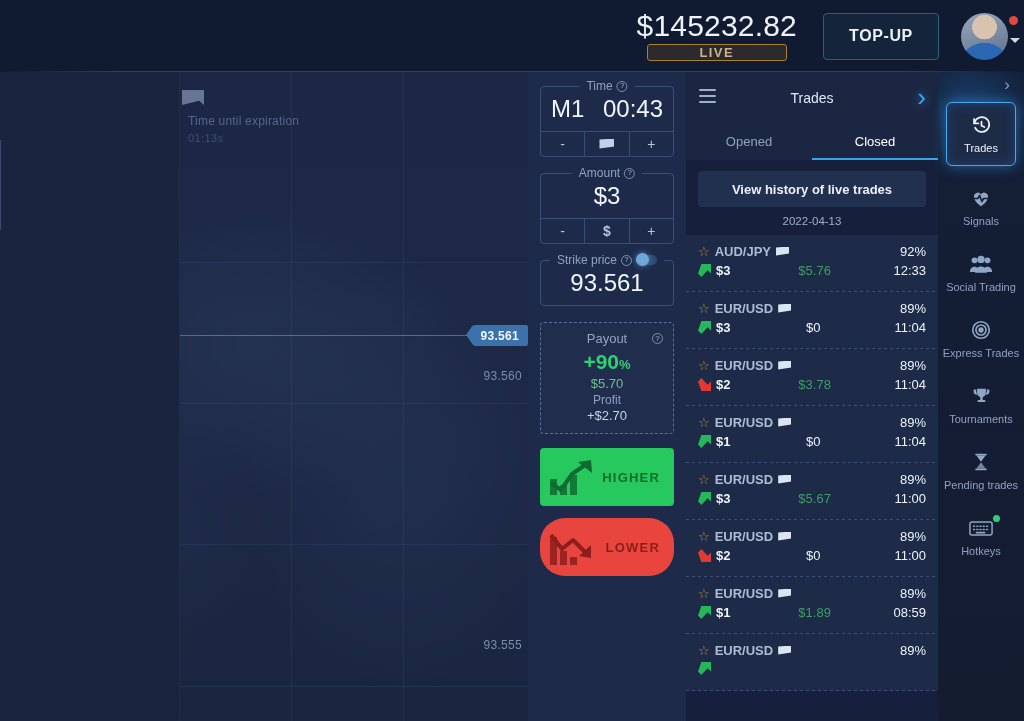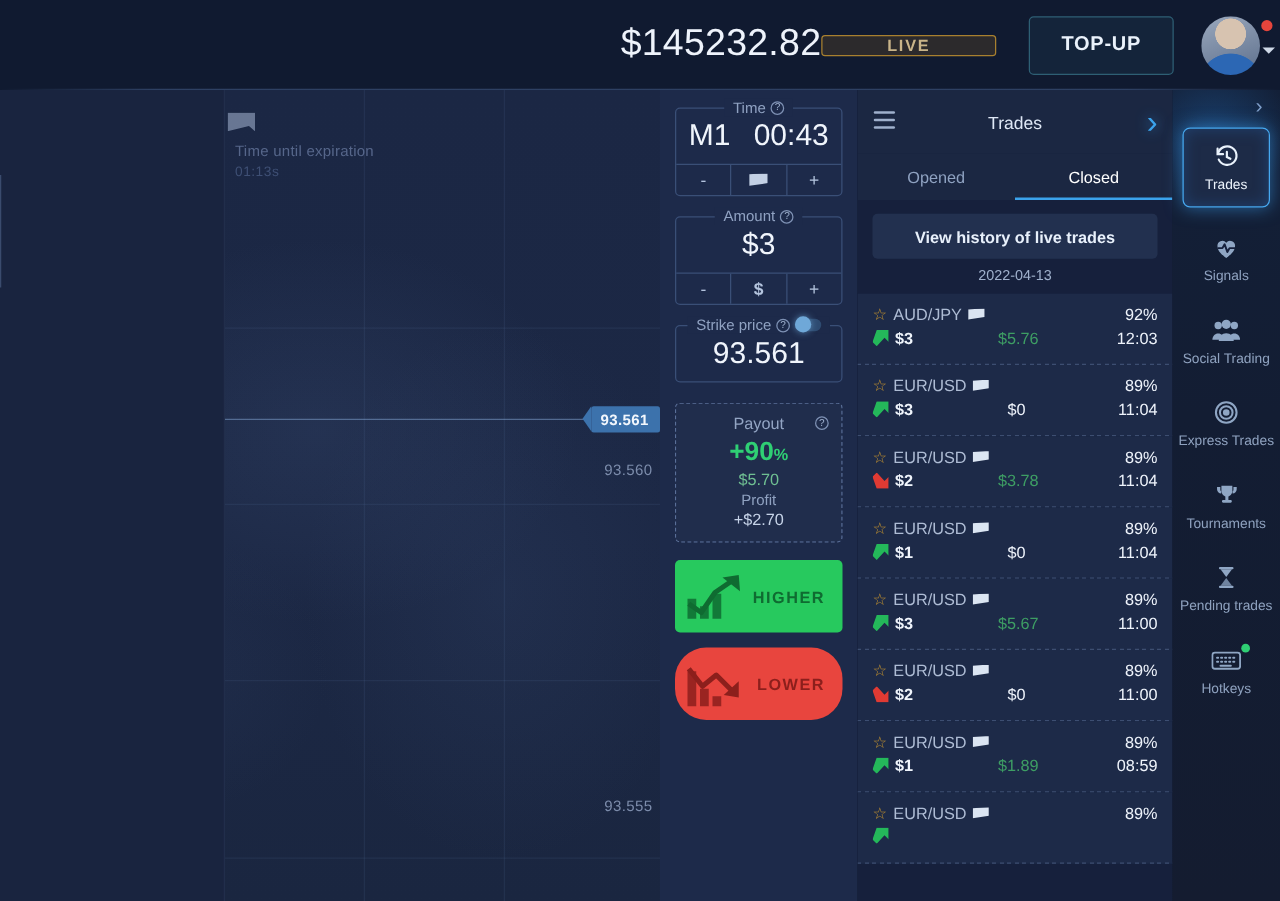--- a/index.html
+++ b/index.html
@@ -18,21 +18,21 @@
     background: #101a30;
     display: flex; align-items: center; justify-content: flex-end;
     padding-right: 16px;
     z-index: 40;
   }
   .topbar::after {
     content: ""; position: absolute; left: 0; right: 0; bottom: 0; height: 1px;
     background: linear-gradient(to right, rgba(60,85,130,0) 0%, rgba(70,95,140,.55) 12%, rgba(70,95,140,.55) 88%, rgba(60,85,130,0) 100%);
   }
   .balance-wrap {
-    display: flex; flex-direction: row; align-items: center;
+    display: flex; flex-direction: column; align-items: center;
     margin-right: 26px; padding-bottom: 2px;
   }
   .balance-amount {
     font-size: 30px; font-weight: 400; color: #eef3fb; letter-spacing: .2px;
     line-height: 32px;
   }
   .live-pill {
     margin-top: 2px;
     width: 140px; height: 17px;
     border: 1px solid #a8802f; border-radius: 3px;
@@ -260,21 +260,21 @@
     background: #1d2a48;
     cursor: pointer;
   }
   .trade-row::after {
     content: ""; position: absolute; left: 0; right: 0; bottom: 0; height: 1px;
     background: repeating-linear-gradient(to right, rgba(120,145,190,.35) 0 3px, rgba(0,0,0,0) 3px 6px);
   }
   .tr-line { display: flex; align-items: center; }
   .tr-line1 { margin-bottom: 4px; }
   .star { color: #c2922f; font-size: 13px; margin-right: 5px; line-height: 1; }
-  .pair { color: #aebcd4; font-size: 13px; margin-right: 5px; }
+  .pair { color: #aebcd4; font-size: 13px; margin-right: 5px; font-weight: bold; }
   .mini-flag {
     width: 13px; height: 10px; background: #dbe5f2;
     clip-path: polygon(0 10%, 100% 0, 100% 70%, 0 90%);
     position: relative;
   }
   .mini-flag::before { content:""; position:absolute; left:-1.5px; top:-1px; width:1.5px; height:12px; background:#dbe5f2; }
   .pct { margin-left: auto; color: #eef3fb; font-size: 13px; }
   .arrow-up, .arrow-down {
     width: 13px; height: 13px; margin-right: 5px; flex: 0 0 13px;
     display: inline-block;
@@ -460,21 +460,21 @@
           <div class="tr-line tr-line1">
             <span class="star">☆</span>
             <span class="pair">AUD/JPY</span>
             <span class="mini-flag"></span>
             <span class="pct">92%</span>
           </div>
           <div class="tr-line tr-line2">
             <span class="arrow-up"></span>
             <span class="amt">$3</span>
             <span class="profit pos">$5.76</span>
-            <span class="time">12:03</span>
+            <span class="time">12:33</span>
           </div>
         </div>
         <div class="trade-row">
           <div class="tr-line tr-line1">
             <span class="star">☆</span>
             <span class="pair">EUR/USD</span>
             <span class="mini-flag"></span>
             <span class="pct">89%</span>
           </div>
           <div class="tr-line tr-line2">

